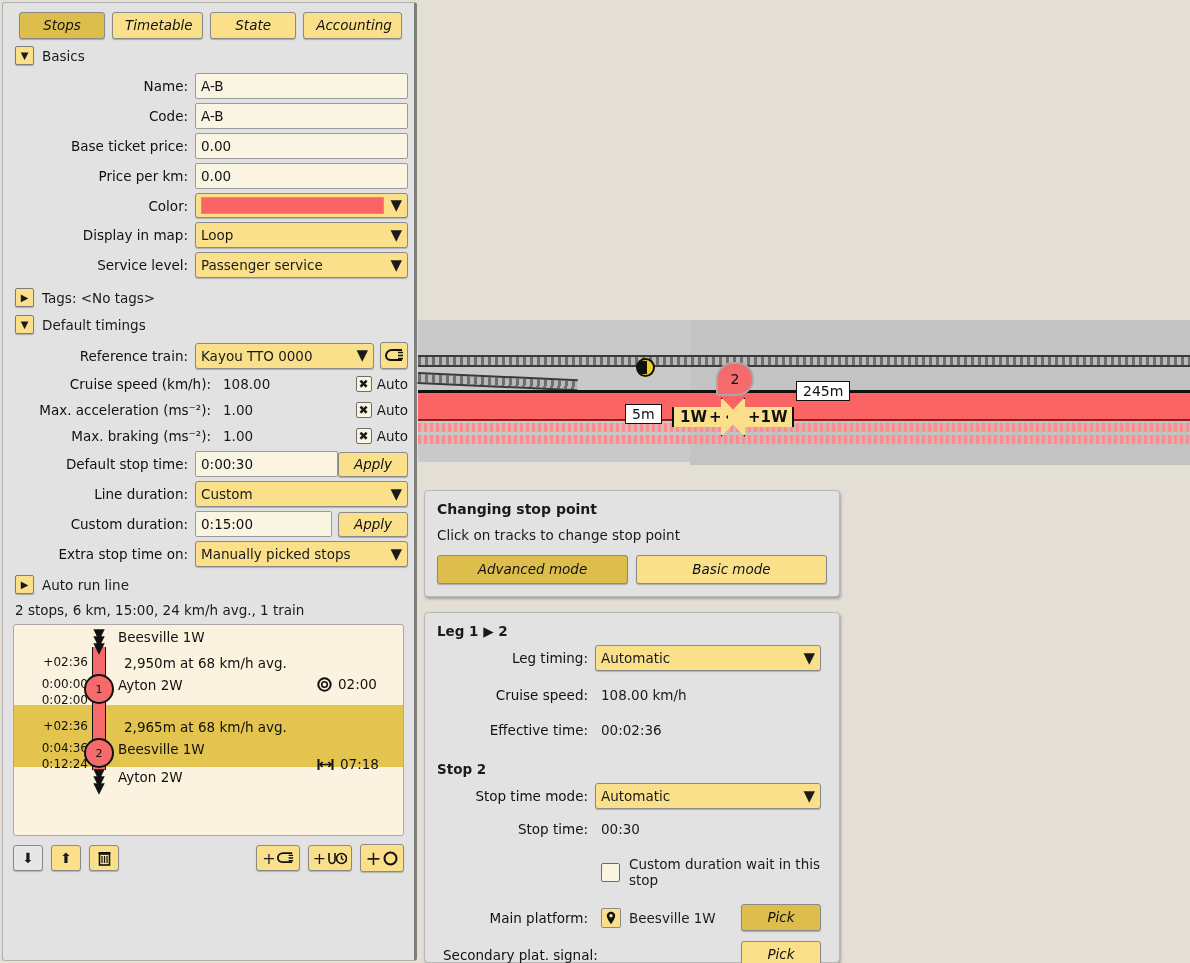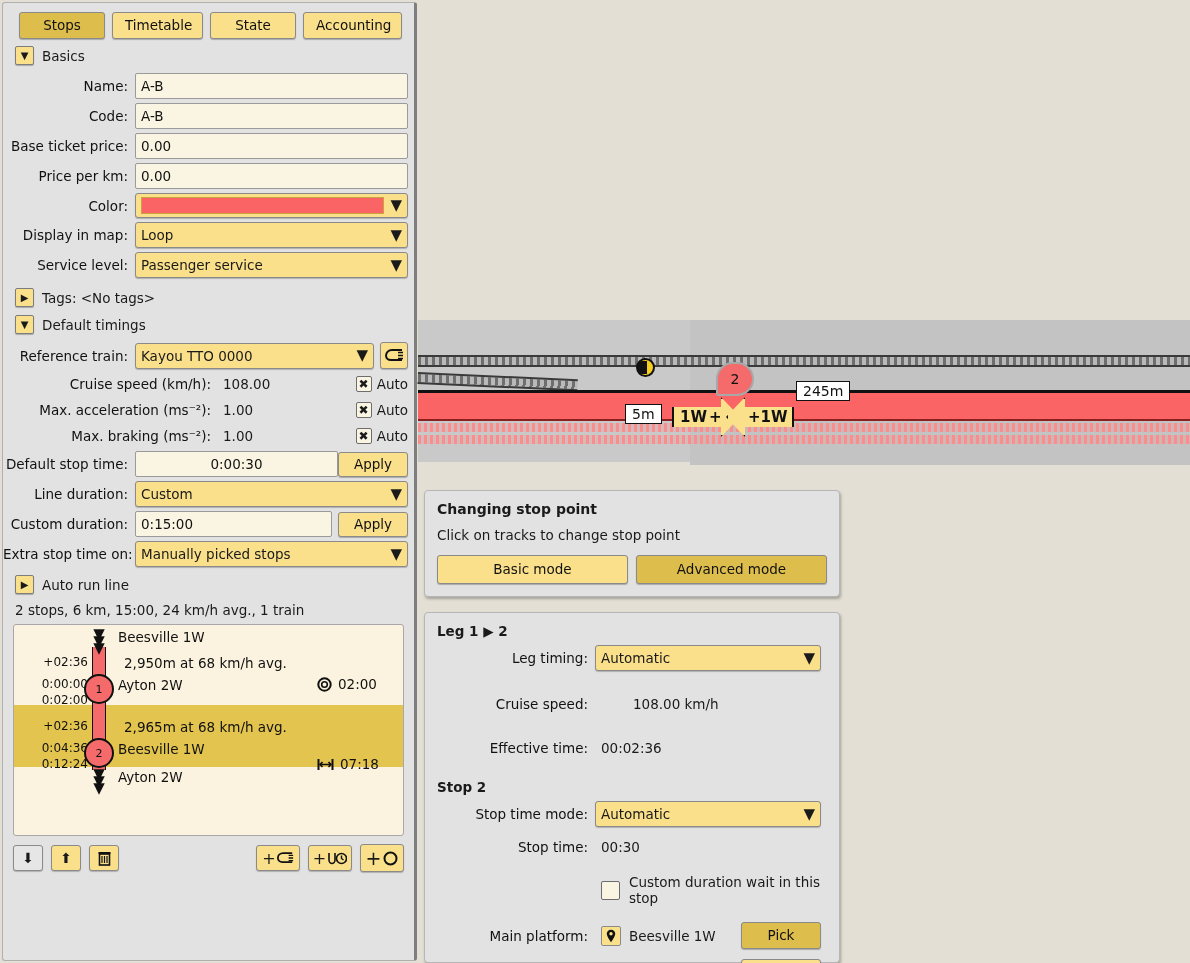--- a/index.html
+++ b/index.html
@@ -18,20 +18,21 @@
     border: 1px solid #8a8a8a;
     border-radius: 3px;
     box-shadow: 0 1px 1px rgba(0,0,0,.25);
     padding: 3px 10px;
     font-size: 13.5px;
     line-height: 17px;
     text-align: center;
     color: #111;
     cursor: pointer;
     white-space: nowrap;
+    font-style: italic;
   }
   .btn.active { background: #ddbe4c; }
 
   .field {
     background: #faf4e2;
     border: 1px solid #9a9a9a;
     border-radius: 2px;
     padding: 3px 5px;
     font-size: 13.5px;
     line-height: 18px;
@@ -94,21 +95,21 @@
     border-radius: 3px;
   }
 
   #tabbar { display: flex; gap: 7px; padding: 9px 12px 3px 16px; }
   #tabbar .btn { min-width: 86px; padding: 4px 12px; }
 
   .section-head { display: flex; align-items: center; gap: 8px; padding: 4px 0 4px 12px; }
   .section-head .t { font-size: 13.5px; }
 
   .row { display: flex; align-items: center; margin: 4px 0; padding-right: 6px; }
-  .row .lbl { width: 132px; padding-right: 7px; }
+  .row .lbl { width: 192px; padding-right: 7px; }
   .row .ctl { flex: 1; }
 
   #color-swatch {
     flex: 1; height: 17px;
     background: #fa6464;
     border: 1px solid #caa23e;
   }
 
   .auto-wrap { display: flex; align-items: center; gap: 5px; margin-left: 8px; }
 
@@ -356,21 +357,21 @@
     <div class="lbl" style="width:215px;">Max. braking (ms⁻²):</div>
     <div class="ro" style="flex:1; padding-left:5px;">1.00</div>
     <div class="auto-wrap">
       <span class="cbx">✖</span>
       <span>Auto</span>
     </div>
   </div>
 
   <div class="row">
     <div class="lbl">Default stop time:</div>
-    <div class="field" style="flex:1; text-align:center;">0:00:30</div>
+    <div class="field" style="flex:1; ">0:00:30</div>
     <div class="btn" style="width:70px;">Apply</div>
   </div>
 
   <div class="row">
     <div class="lbl">Line duration:</div>
     <div class="combo ctl">
       <span>Custom</span>
       <span class="caret">▼</span>
     </div>
   </div>
@@ -480,37 +481,37 @@
         <circle cx="7.5" cy="7.5" r="6" fill="none" stroke="#111" stroke-width="2"></circle>
       </svg>
     </div>
   </div>
 </div>
 
 <div id="dlg-stop-point" class="panel">
   <h3>Changing stop point</h3>
   <div class="sub">Click on tracks to change stop point</div>
   <div id="mode-btns">
+    <div class="btn active">Advanced mode</div>
     <div class="btn">Basic mode</div>
-    <div class="btn active">Advanced mode</div>
   </div>
 </div>
 
 <div id="dlg-leg" class="panel">
   <h4>Leg 1 ▶ 2</h4>
 
   <div class="row">
     <div class="lbl">Leg timing:</div>
     <div class="combo ctl">
       <span>Automatic</span>
       <span class="caret">▼</span>
     </div>
   </div>
 
-  <div class="row" style="margin:22px 0;gap:32px;">
+  <div class="row" style="margin:13px 0;">
     <div class="lbl">Cruise speed:</div>
     <div class="ro" style="flex:1; padding-left:6px;">108.00 km/h</div>
   </div>
 
   <div class="row" style="margin:9px 0;justify-content:center;">
     <div class="lbl">Effective time:</div>
     <div class="ro" style="flex:1; padding-left:6px;">00:02:36</div>
   </div>
 
   <h4 style="margin:20px 0 6px 0;">Stop 2</h4>

